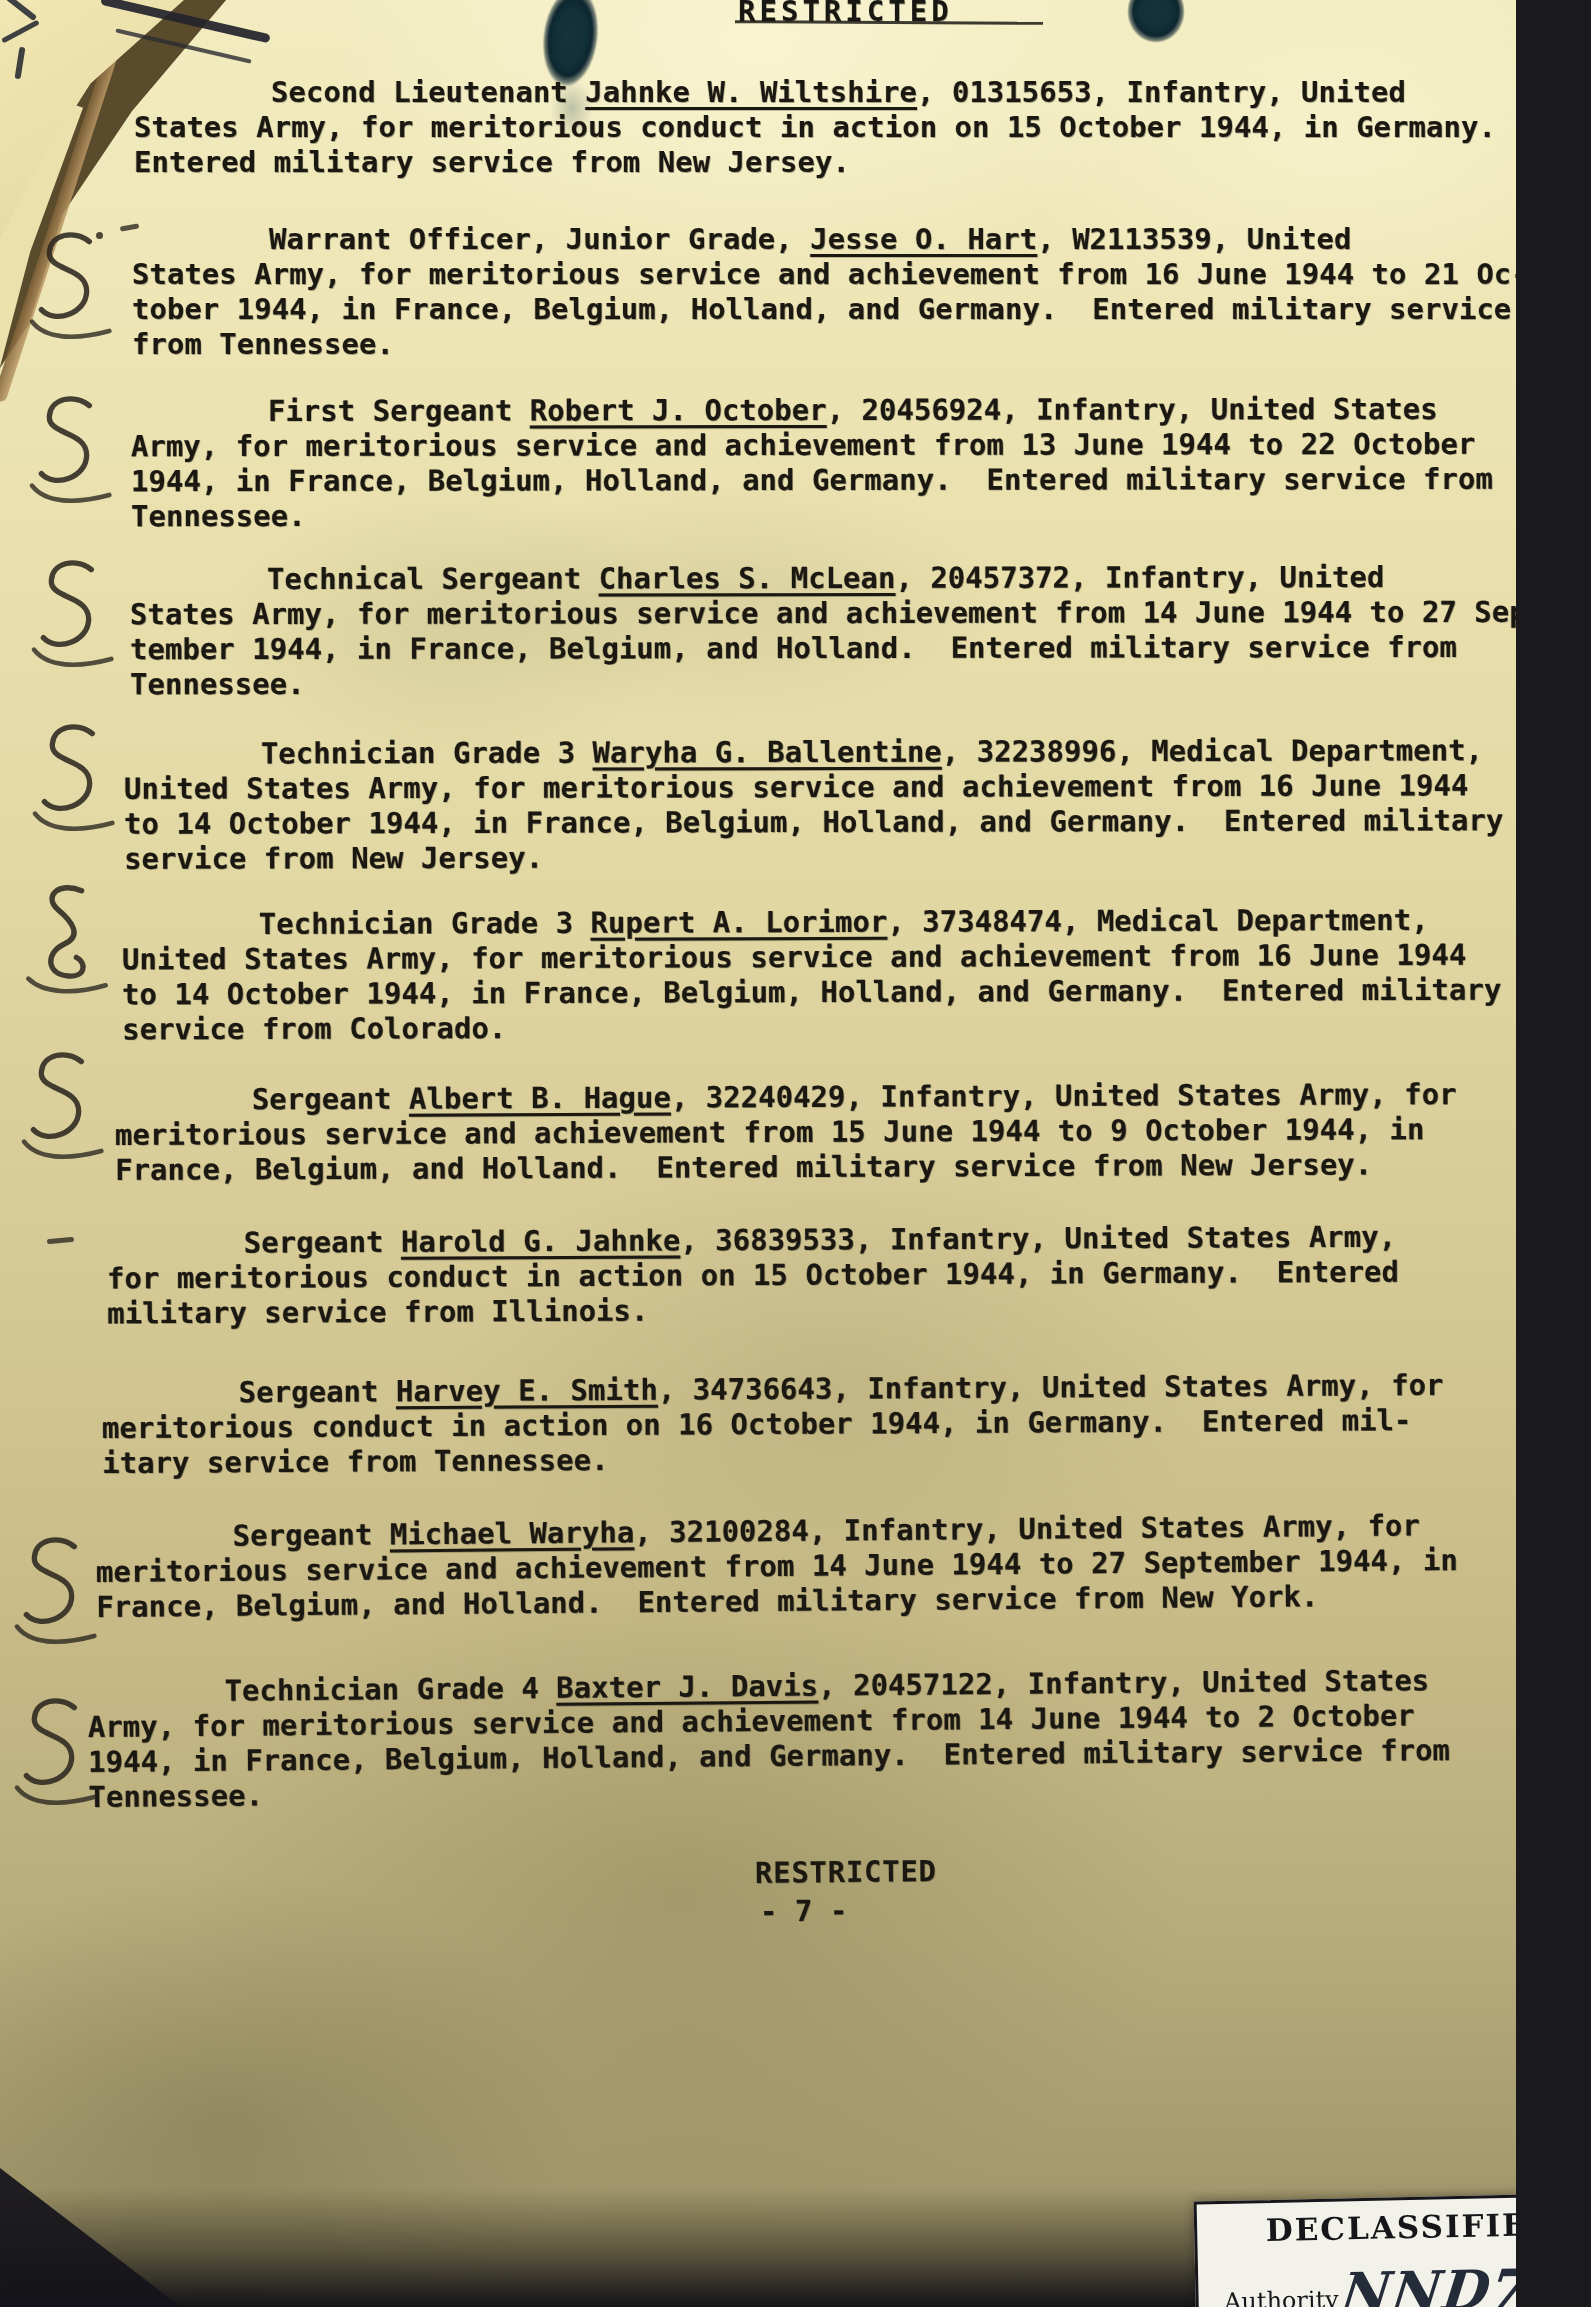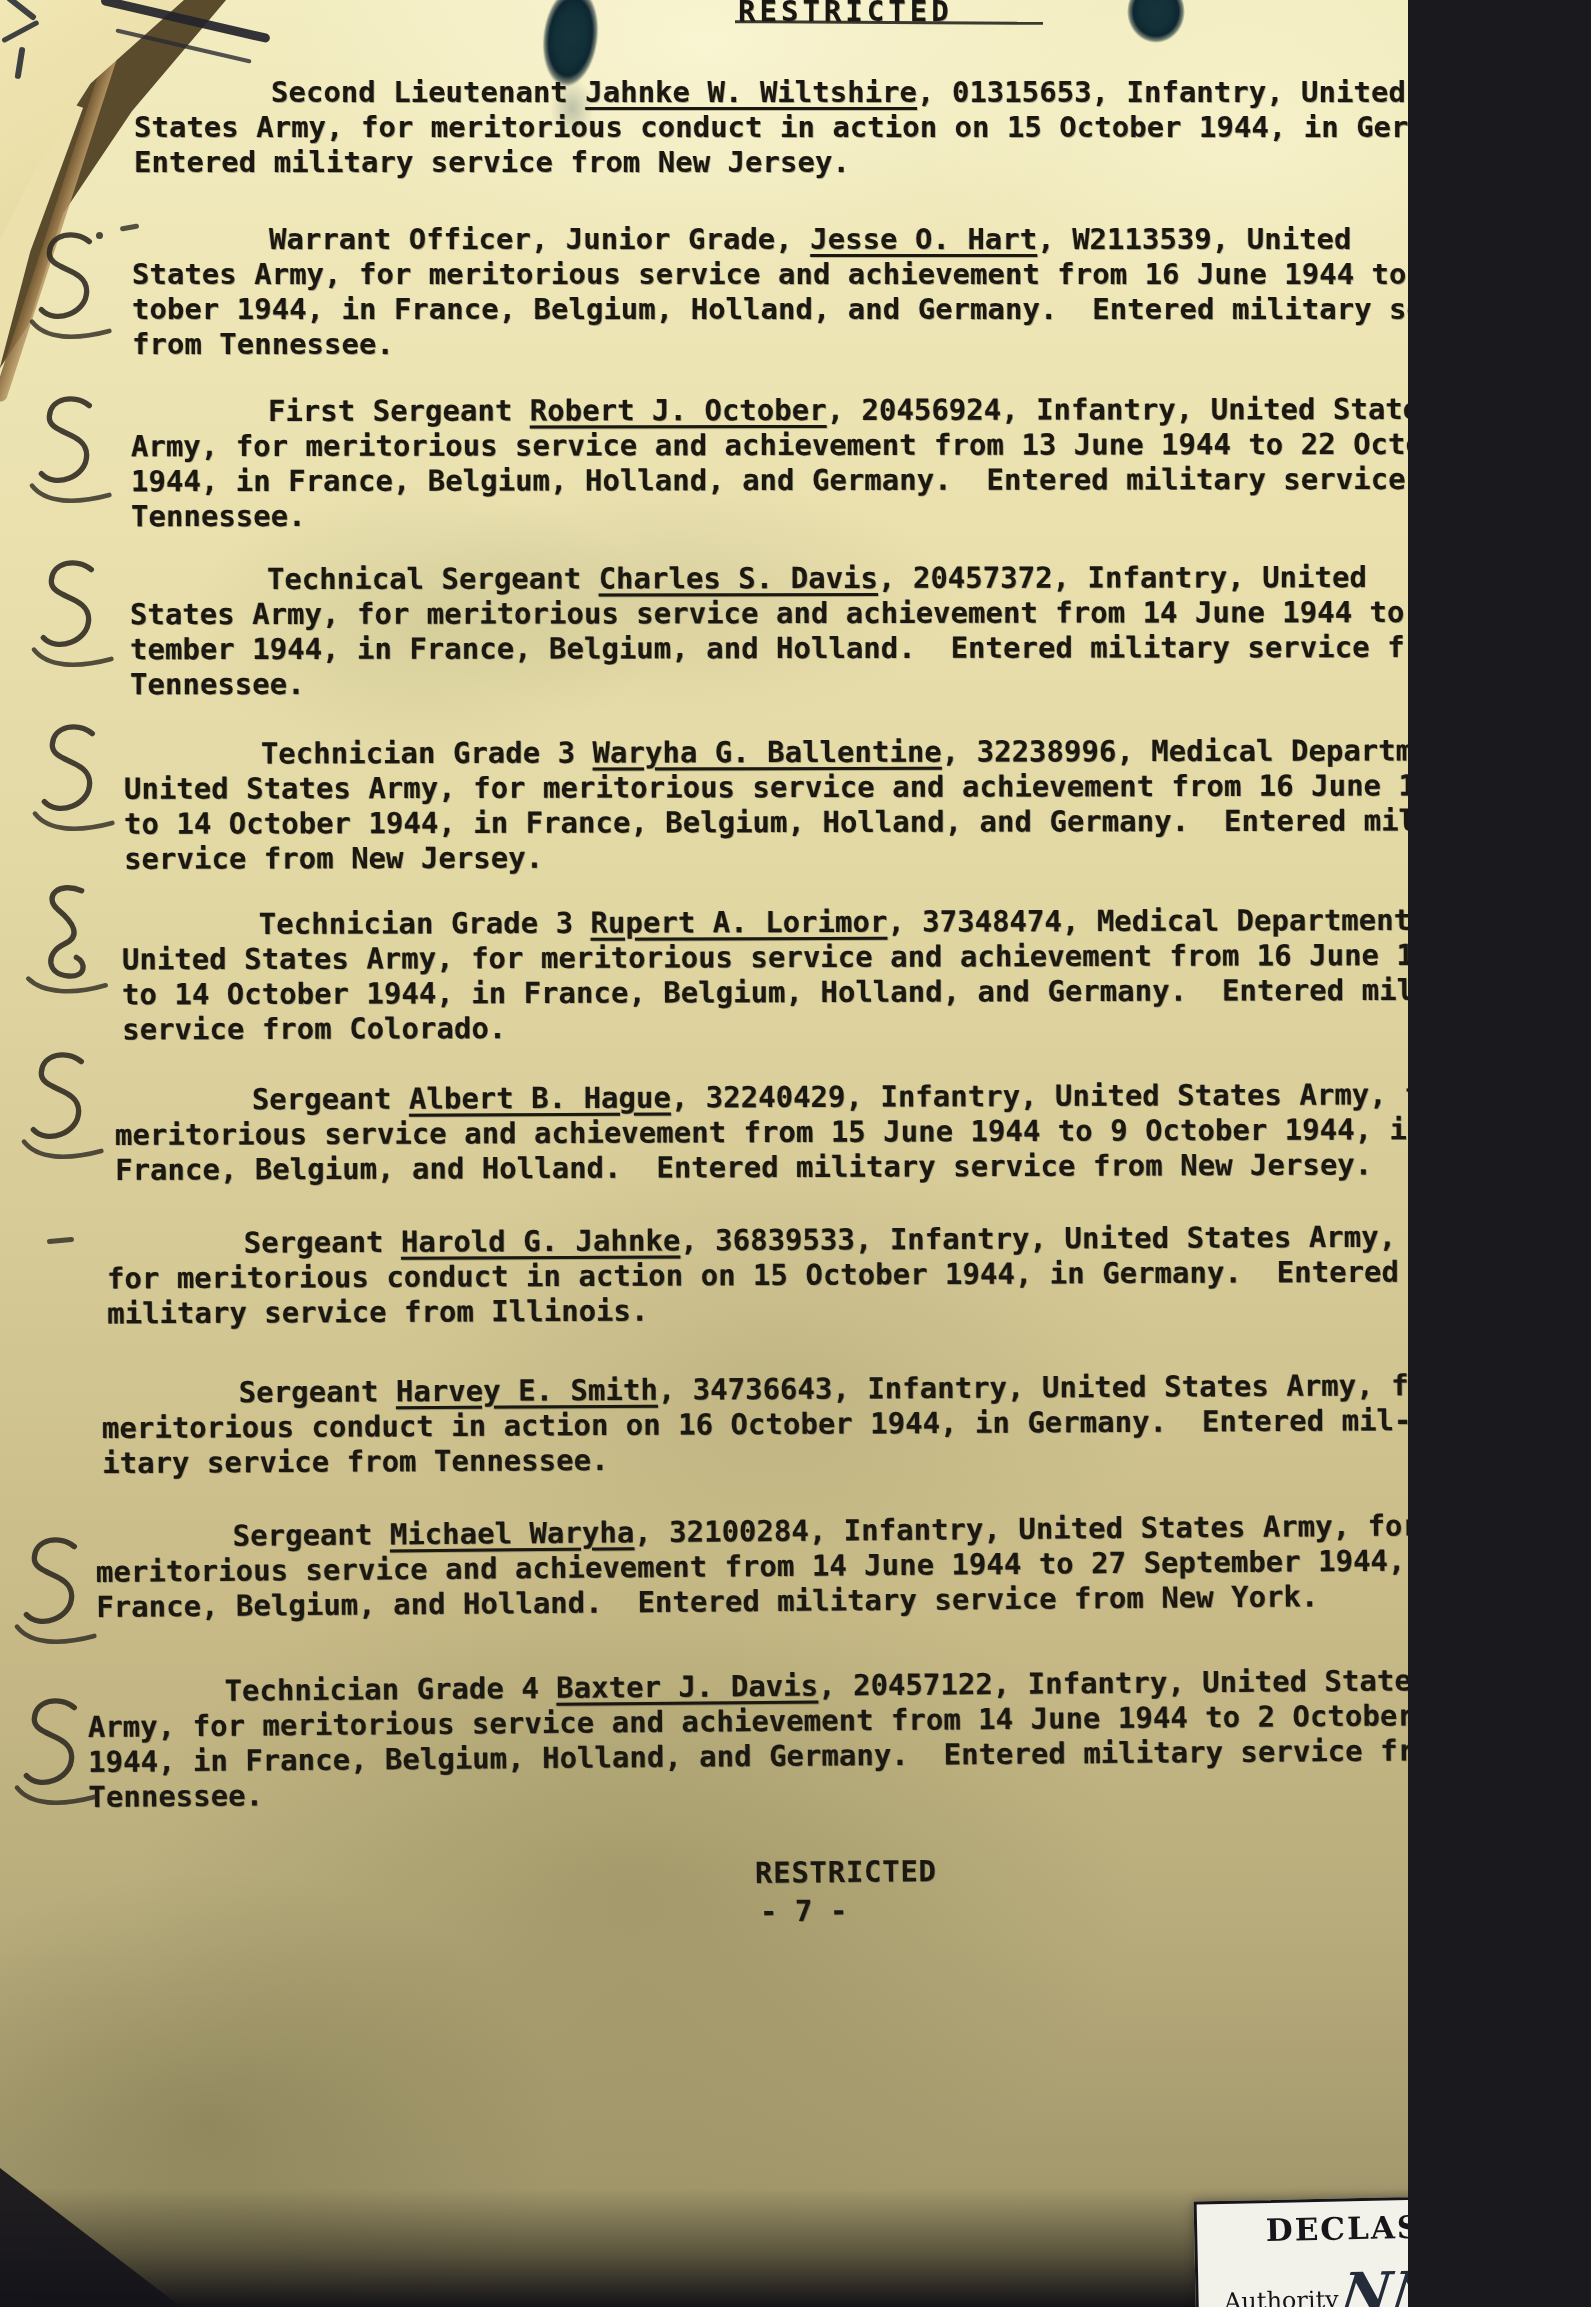--- a/index.html
+++ b/index.html
@@ -1,18 +1,18 @@
 <!DOCTYPE html>
 <html style="font-size:10.7px"><head>
 <meta charset="utf-8">
 <style>
   html,body{margin:0;padding:0;background:#1a1a1e;}
   .page{
     position:relative;
-    width:1408px;height:2307px;
+    width:1516px;height:2307px;
     overflow:hidden;
     font-family:"DejaVu Sans Mono", monospace;
     background-color:#e9e0ae;
     background-image:
       radial-gradient(602px 335px at 50% 2%, rgba(255,252,225,.55), rgba(255,252,225,0) 70%),
       radial-gradient(468px 281px at 88% 6%, rgba(252,248,215,.5), rgba(252,248,215,0) 70%),
       radial-gradient(335px 201px at 30% 27%, rgba(125,130,75,.16), rgba(125,130,75,0) 70%),
       radial-gradient(401px 174px at 48% 26%, rgba(130,125,80,.14), rgba(130,125,80,0) 70%),
       radial-gradient(535px 335px at 55% 60%, rgba(120,118,68,.18), rgba(120,118,68,0) 72%),
       radial-gradient(669px 468px at 45% 82%, rgba(105,102,58,.28), rgba(105,102,58,0) 75%),
@@ -165,21 +165,21 @@
 States Army, for meritorious conduct in action on 15 October 1944, in Germany.
 Entered military service from New Jersey.</div>
       <div class="para" style="top: 222px; left: 132px;">Warrant Officer, Junior Grade, <span class="u">Jesse O. Hart</span>, W2113539, United
 States Army, for meritorious service and achievement from 16 June 1944 to 21 Oc-
 tober 1944, in France, Belgium, Holland, and Germany.  Entered military service
 from Tennessee.</div>
       <div class="para" style="top: 393px; left: 131px; transform: rotate(-0.1deg);">First Sergeant <span class="u">Robert J. October</span>, 20456924, Infantry, United States
 Army, for meritorious service and achievement from 13 June 1944 to 22 October
 1944, in France, Belgium, Holland, and Germany.  Entered military service from
 Tennessee.</div>
-      <div class="para" style="top: 561px; left: 130px; transform: rotate(-0.1deg);">Technical Sergeant <span class="u">Charles S. Davis</span>, 20457372, Infantry, United
+      <div class="para" style="top: 561px; left: 130px; transform: rotate(-0.1deg);">Technical Sergeant <span class="u">Charles S. McLean</span>, 20457372, Infantry, United
 States Army, for meritorious service and achievement from 14 June 1944 to 27 Sep-
 tember 1944, in France, Belgium, and Holland.  Entered military service from
 Tennessee.</div>
       <div class="para" style="top: 735px; left: 124px; transform: rotate(-0.15deg);">Technician Grade 3 <span class="u">Waryha G. Ballentine</span>, 32238996, Medical Department,
 United States Army, for meritorious service and achievement from 16 June 1944
 to 14 October 1944, in France, Belgium, Holland, and Germany.  Entered military
 service from New Jersey.</div>
       <div class="para" style="top: 905px; left: 122px; transform: rotate(-0.2deg);">Technician Grade 3 <span class="u">Rupert A. Lorimor</span>, 37348474, Medical Department,
 United States Army, for meritorious service and achievement from 16 June 1944
 to 14 October 1944, in France, Belgium, Holland, and Germany.  Entered military

